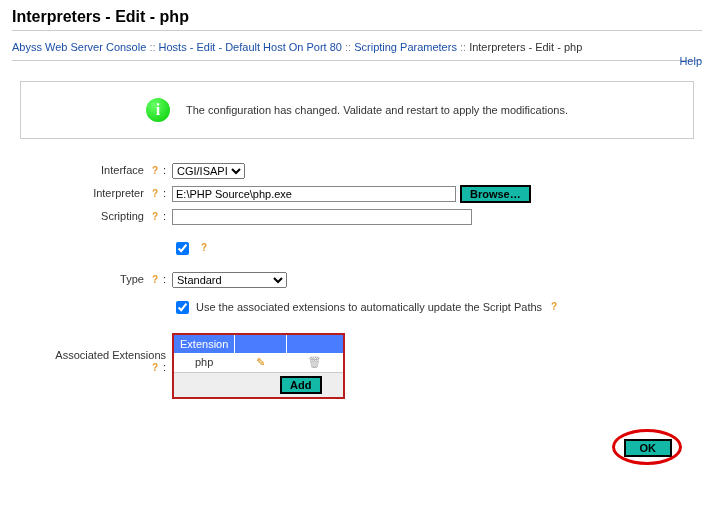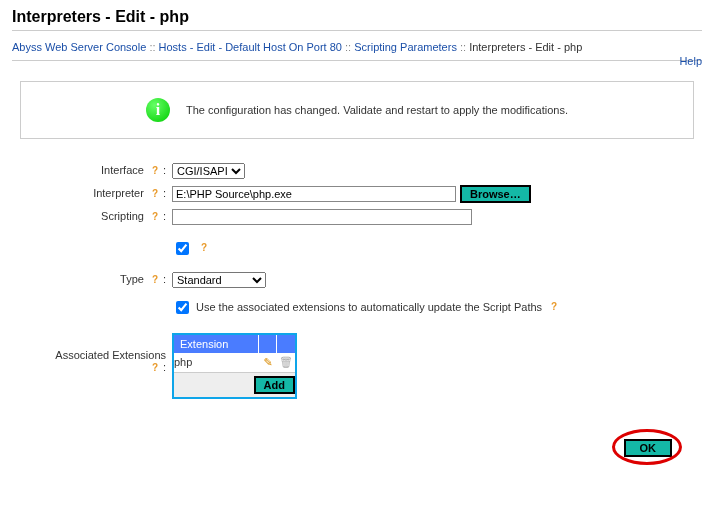--- a/index.html
+++ b/index.html
@@ -79,37 +79,37 @@
 .browse-btn, .add-btn, .ok-btn {
   font-family: inherit;
   font-size: 11px;
   font-weight: bold;
   border: 2px solid #000;
   background: #14b8a6;
   padding: 1px 8px;
   cursor: pointer;
 }
 .ext-table {
-  border: 2px solid #0ea5e9;
+  border: 2px solid #b91c1c;
   background: #fff;
-  width: 125px;
+  width: 112px;
   margin-top: 2px;
 }
 .ext-table th {
   background: #4a7cff;
   color: #fff;
   font-weight: normal;
   font-size: 11px;
   text-align: left;
   padding: 3px 6px;
   border-right: 1px solid #fff;
 }
 .ext-table th:last-child { border-right: none; }
 .ext-table td {
-  padding: 3px 0;
+  padding: 3px 21px;
   font-size: 11px;
 }
 .ext-table .icon-cell { width: 18px; text-align: center; }
 .ext-table .add-row td {
   background: #eee;
   text-align: right;
   border-top: 1px solid #ccc;
 }
 .pencil-icon { color: #d88a00; cursor: pointer; }
 .trash-icon { color: #aaa; cursor: pointer; }
@@ -194,21 +194,21 @@
     <span class="help-q">?</span>
   </div>
 </div>
 
 <div class="form-row" style="margin-top:14px">
   <div class="form-label">
     <span>Type</span>
     <span class="help-q">?</span>:
   </div>
   <div class="form-field">
-    <select class="small" style="width:94px">
+    <select class="small" style="width:115px">
       <option>Standard</option>
     </select>
   </div>
 </div>
 
 <div class="form-row" style="margin-top:10px">
   <div class="form-label"></div>
   <div class="form-field">
     <input type="checkbox" checked="" style="">
     <span>Use the associated extensions to automatically update the Script Paths</span>

